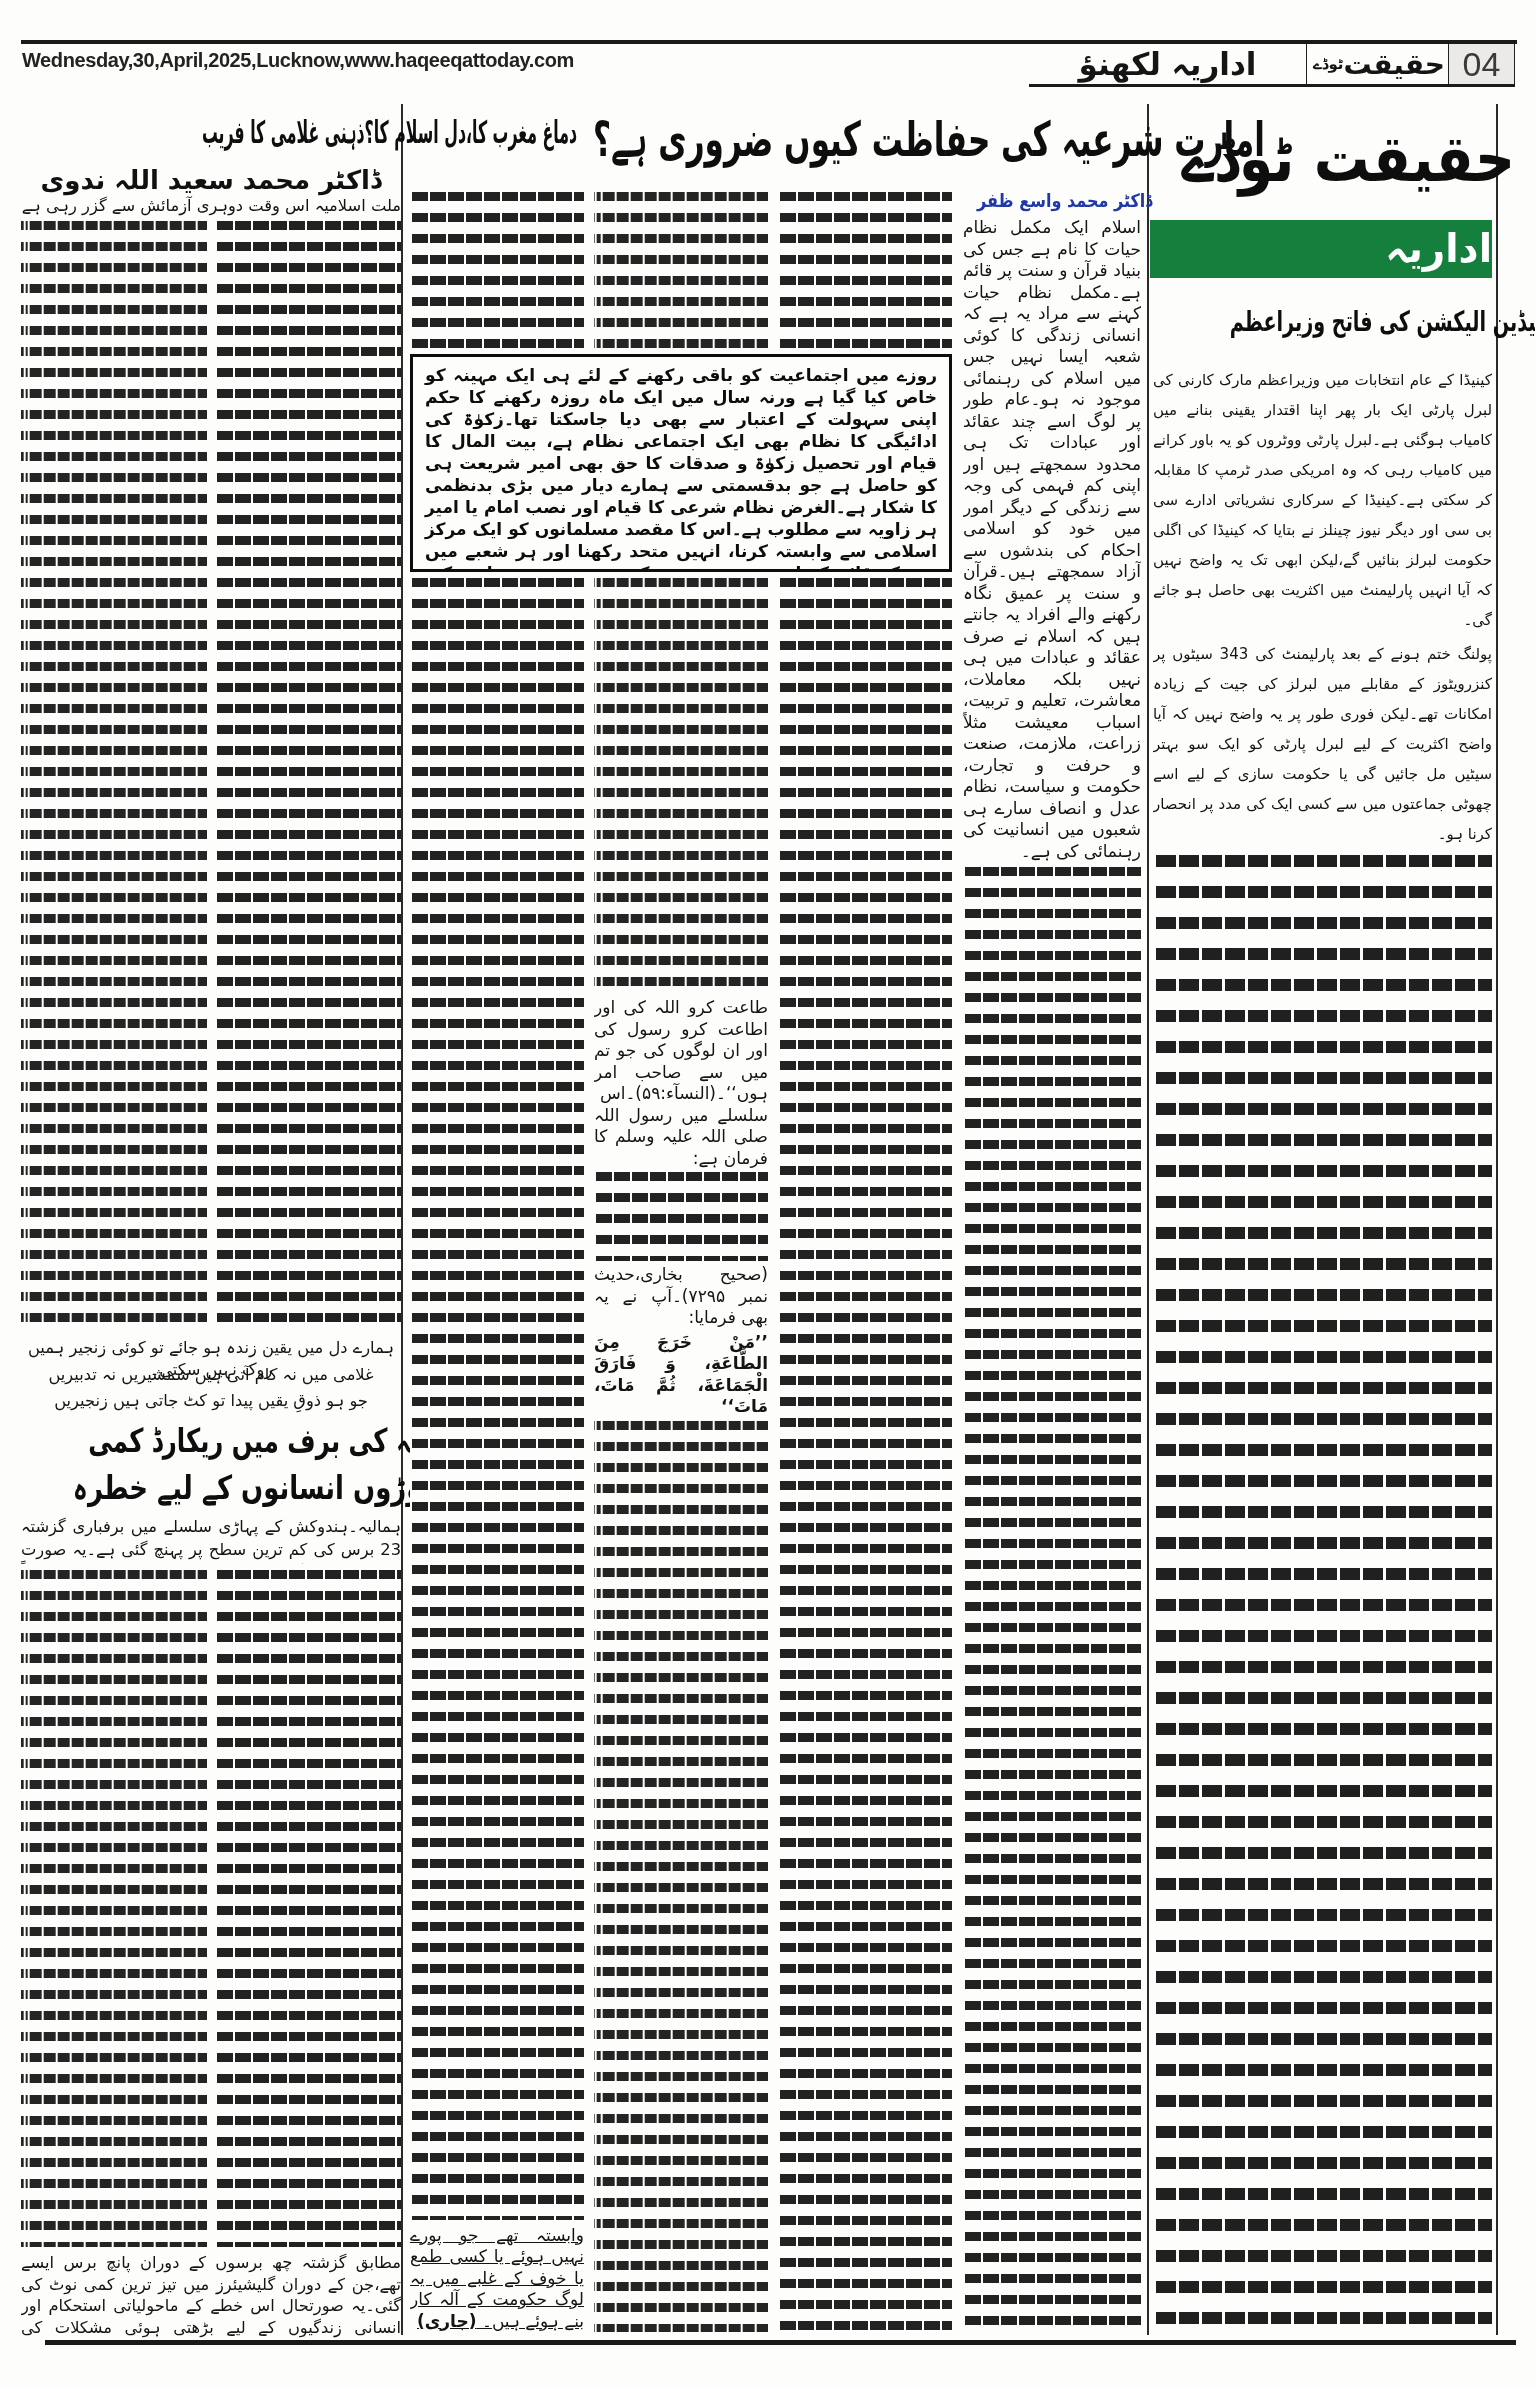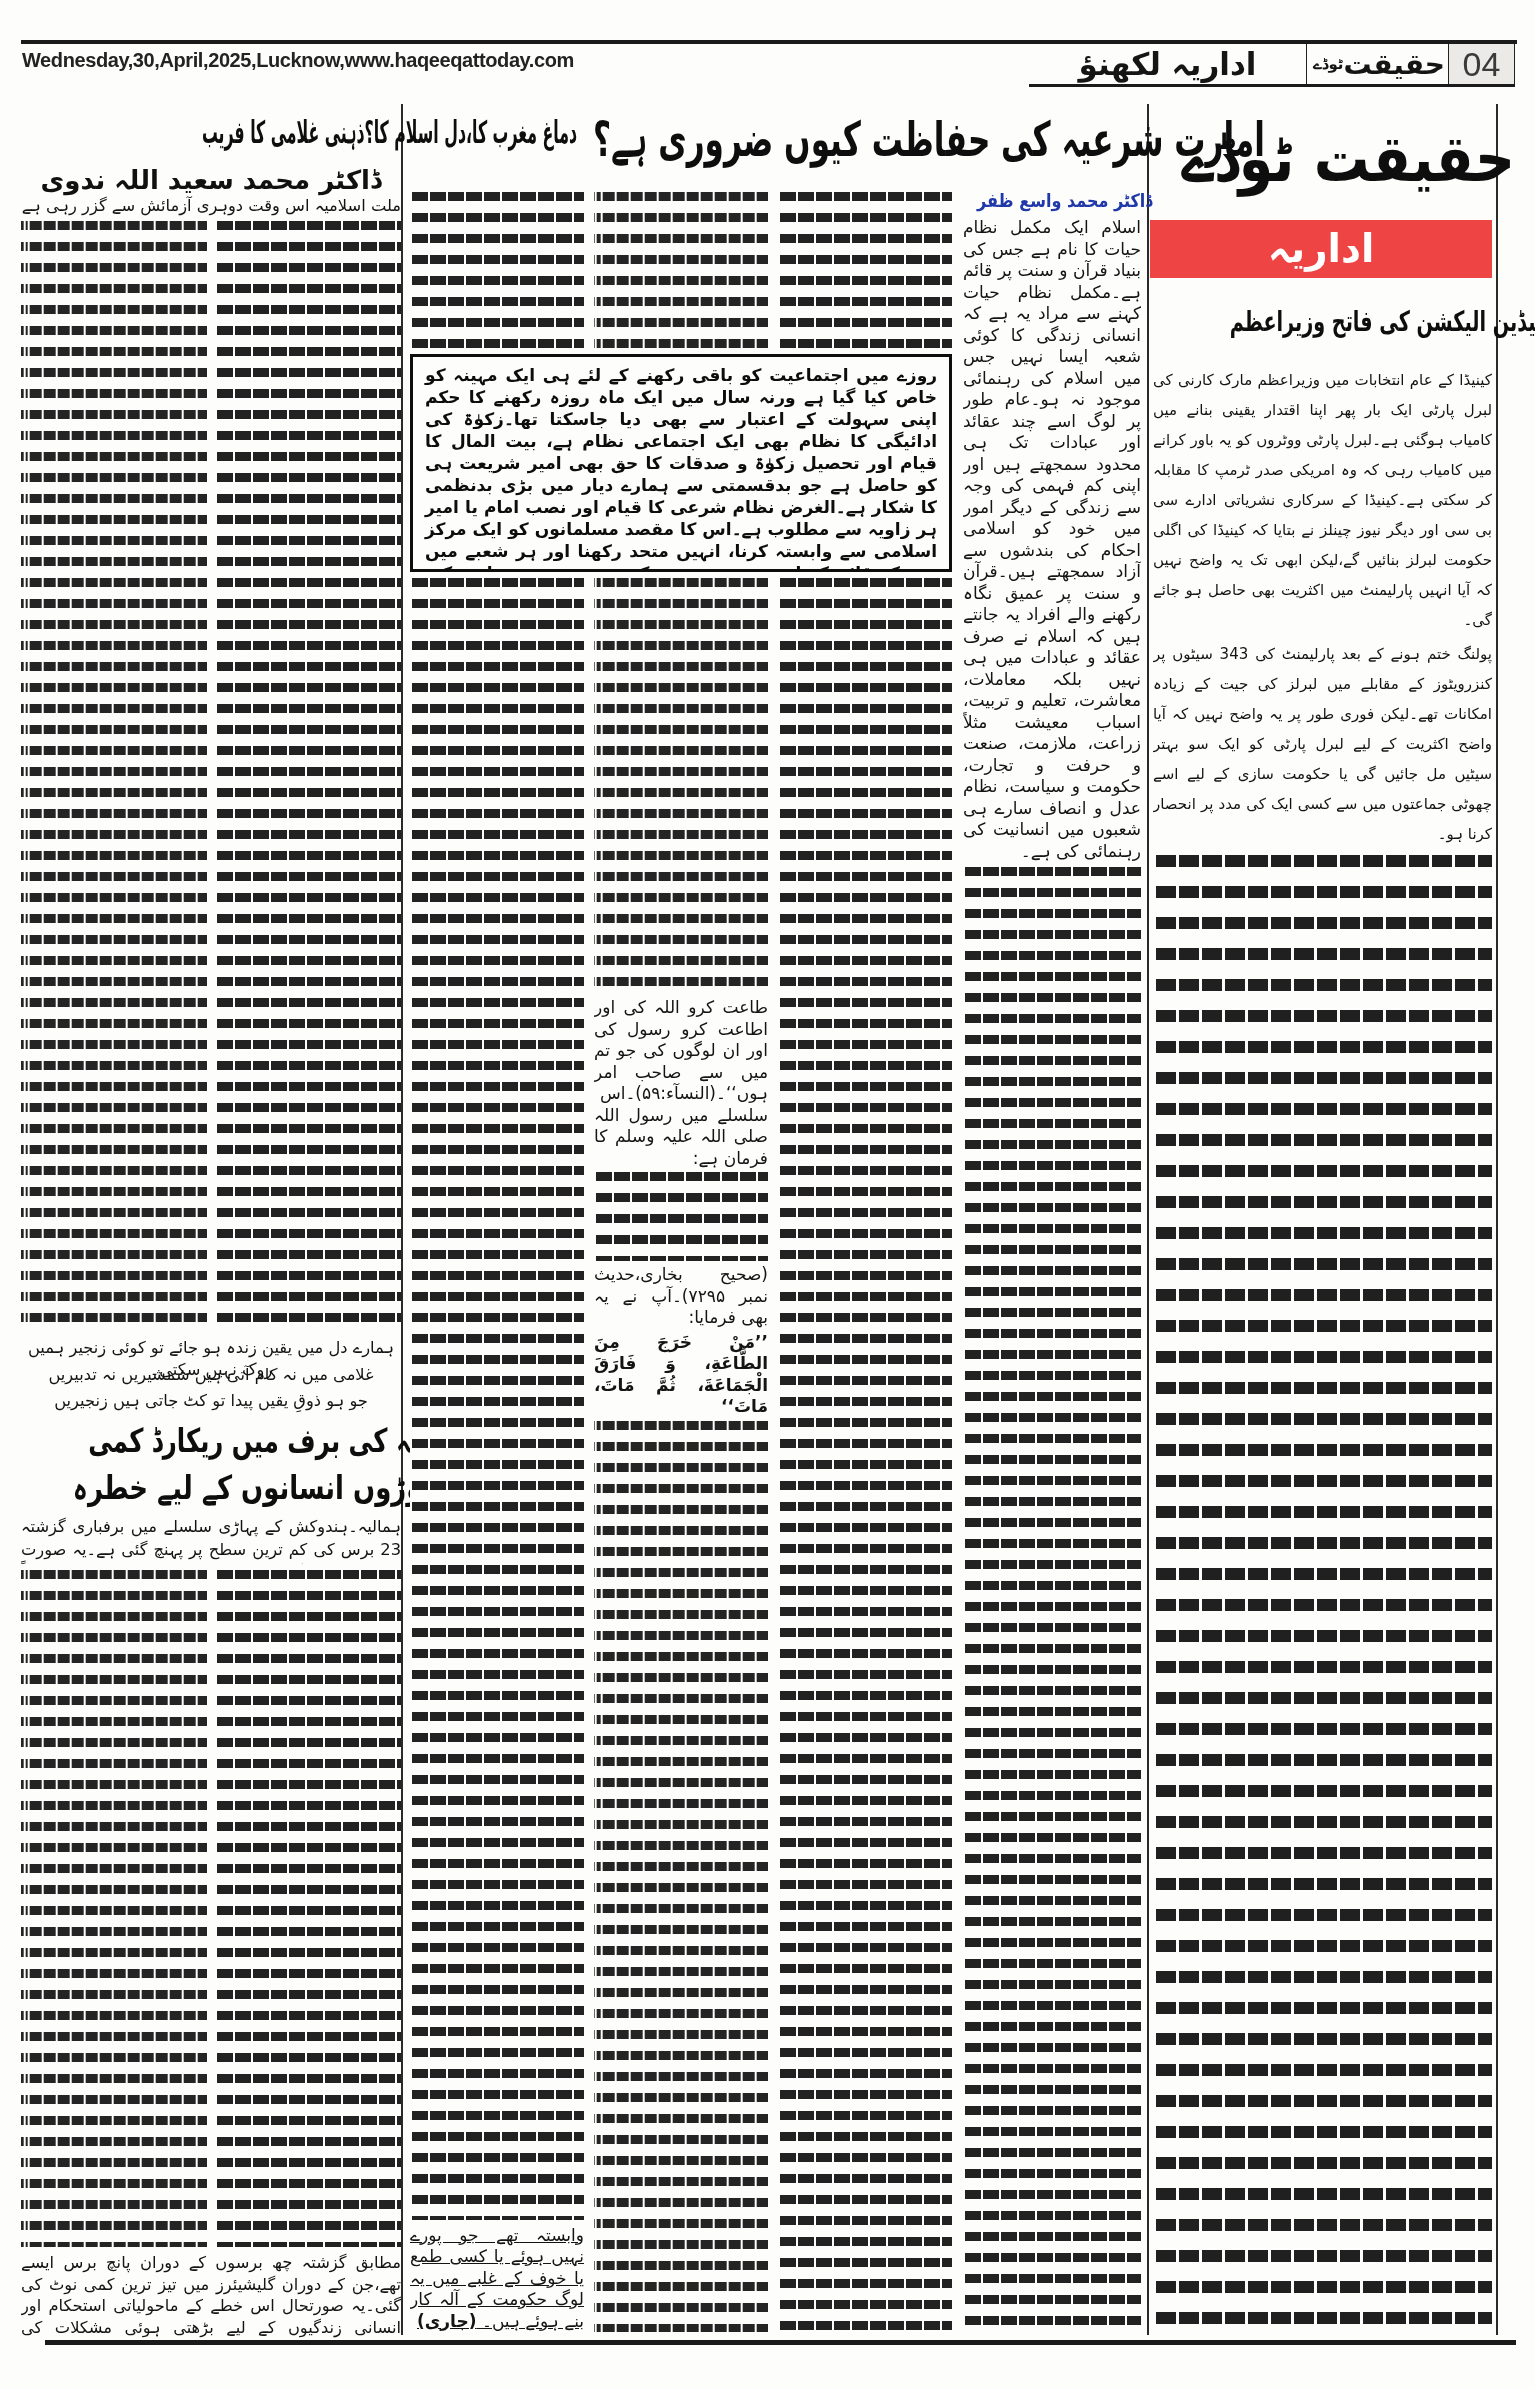--- a/index.html
+++ b/index.html
@@ -50,21 +50,21 @@
   }
   .stack{display:flex;flex-direction:column;}
   .flex1{flex:1 1 auto;}
   .box{
     border:3.7px solid #0d0d0d;padding:7.4px 12px;
     font-weight:bold;font-size:17px;line-height:22px;text-align:justify;
     color:#0d0d0d;overflow:hidden;background:#fdfdfb;
   }
   .byline-blue{color:#2038a8;font-weight:bold;font-size:18.6px;}
   .byline-black{font-weight:bold;font-size:26px;color:#111;}
-  .band{background:#ef4444;color:#fff;}
+  .band{background:#15803d;color:#fff;text-align:right;}
   .bold-inline{font-weight:bold;}
 </style>
 </head>
 <body>
 
 <div class="page">
 
   <div class="abs rule" style="left:21px;top:40px;width:1496px;height:3.7px;"></div>
   <div class="abs dateline" style="left:22px;top:49px;">Wednesday,30,April,2025,Lucknow,www.haqeeqattoday.com</div>
 

